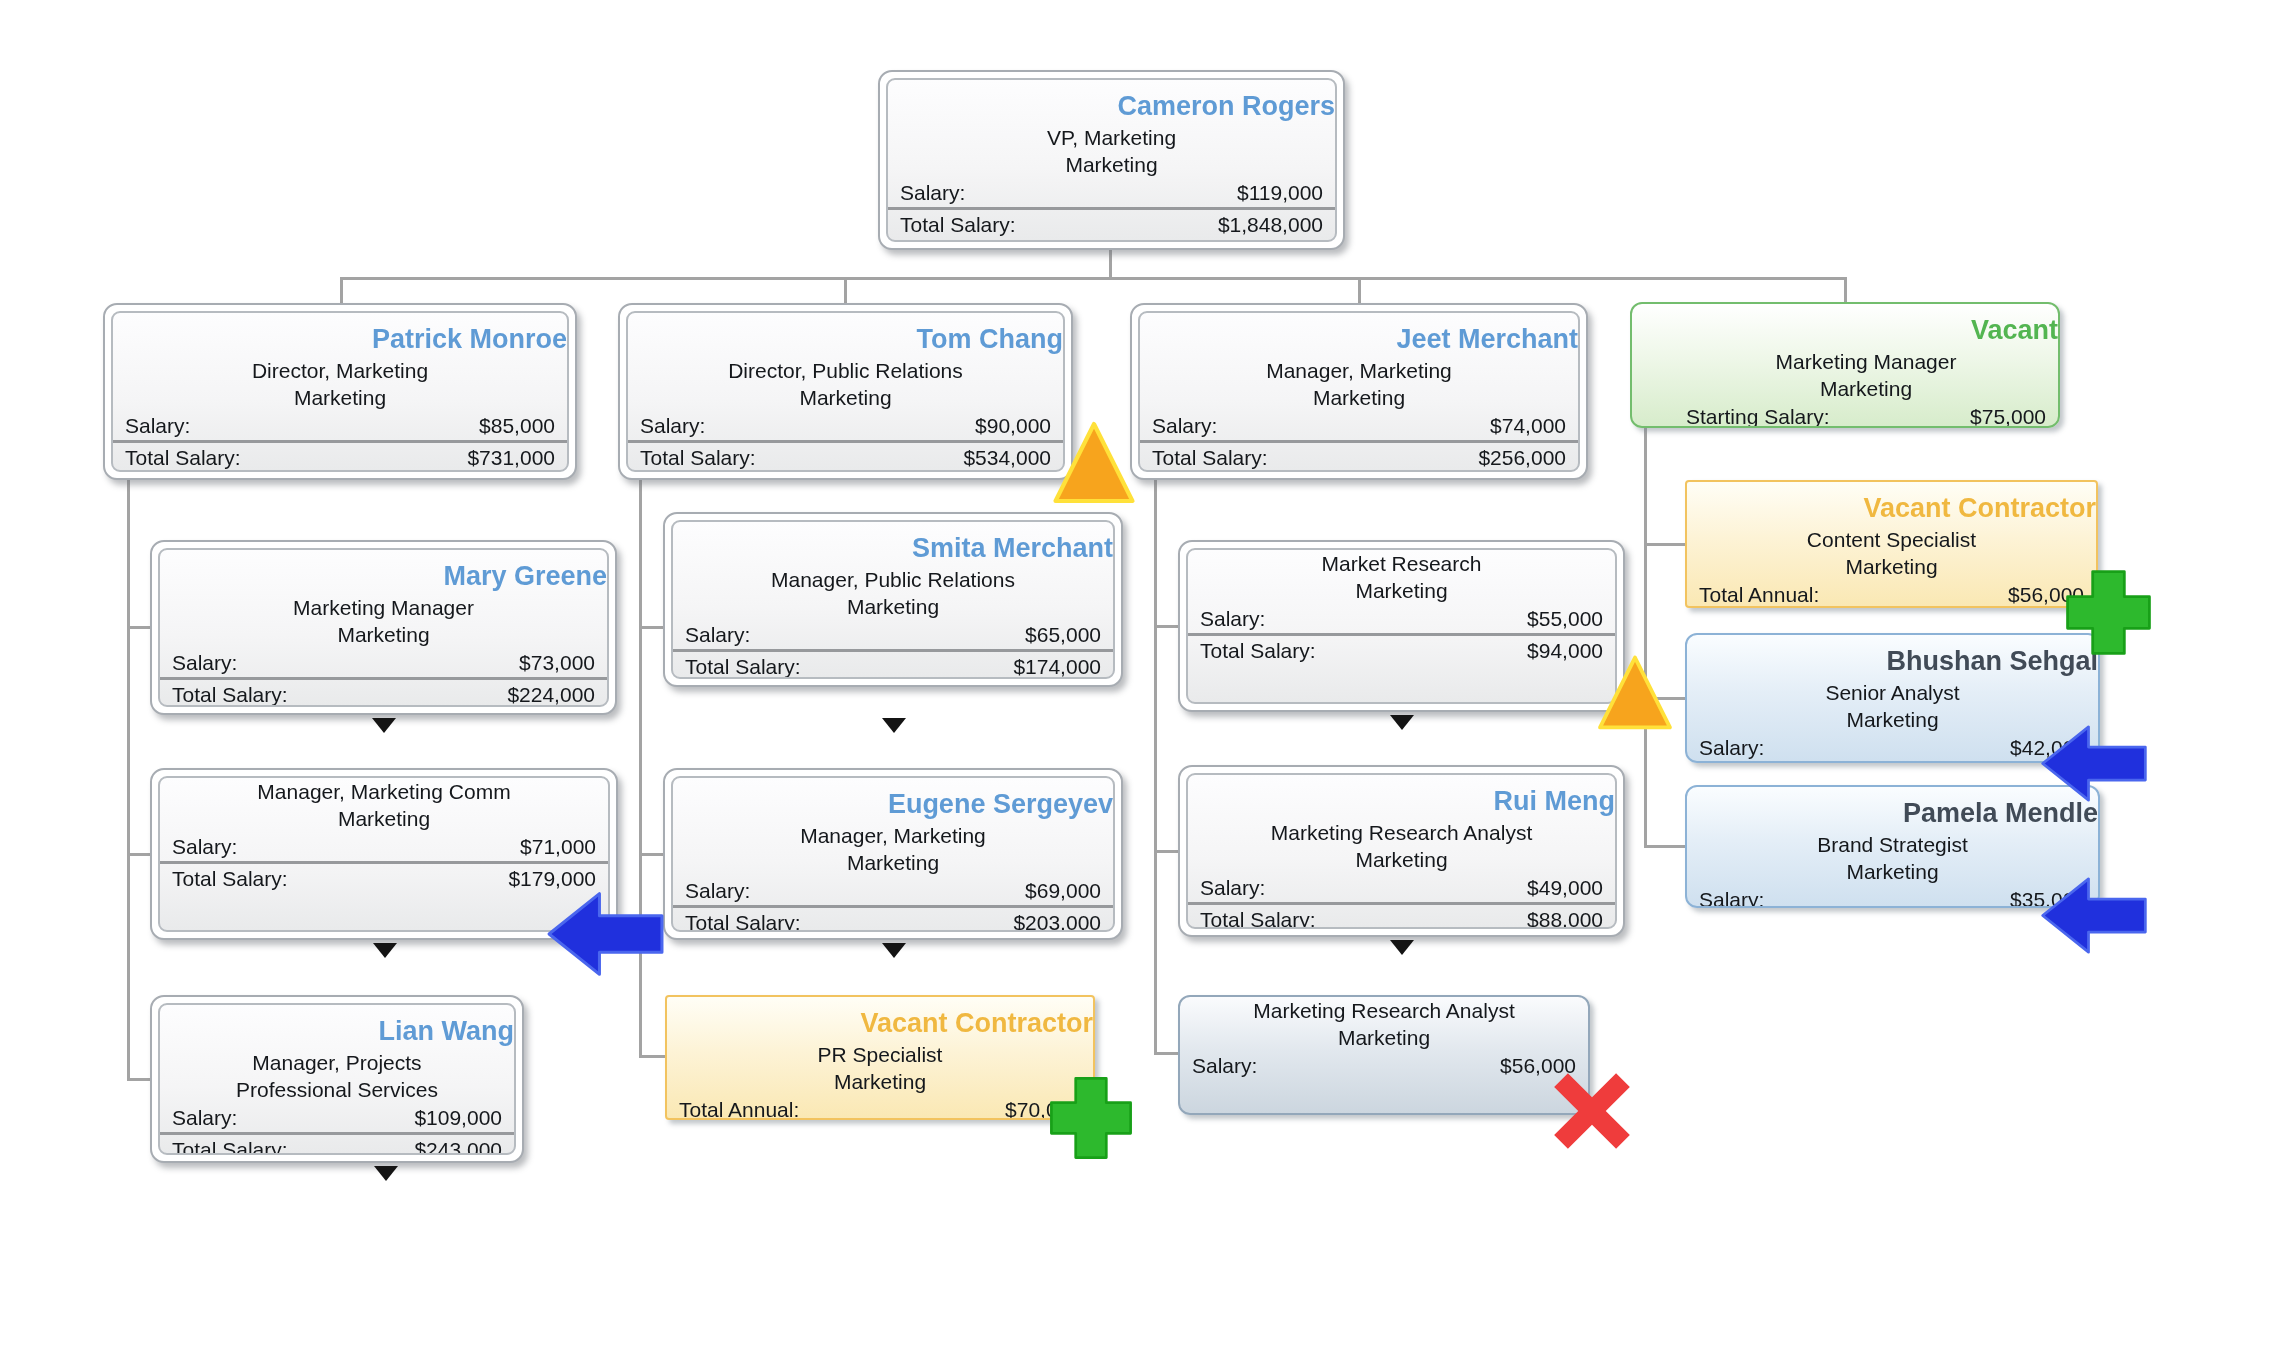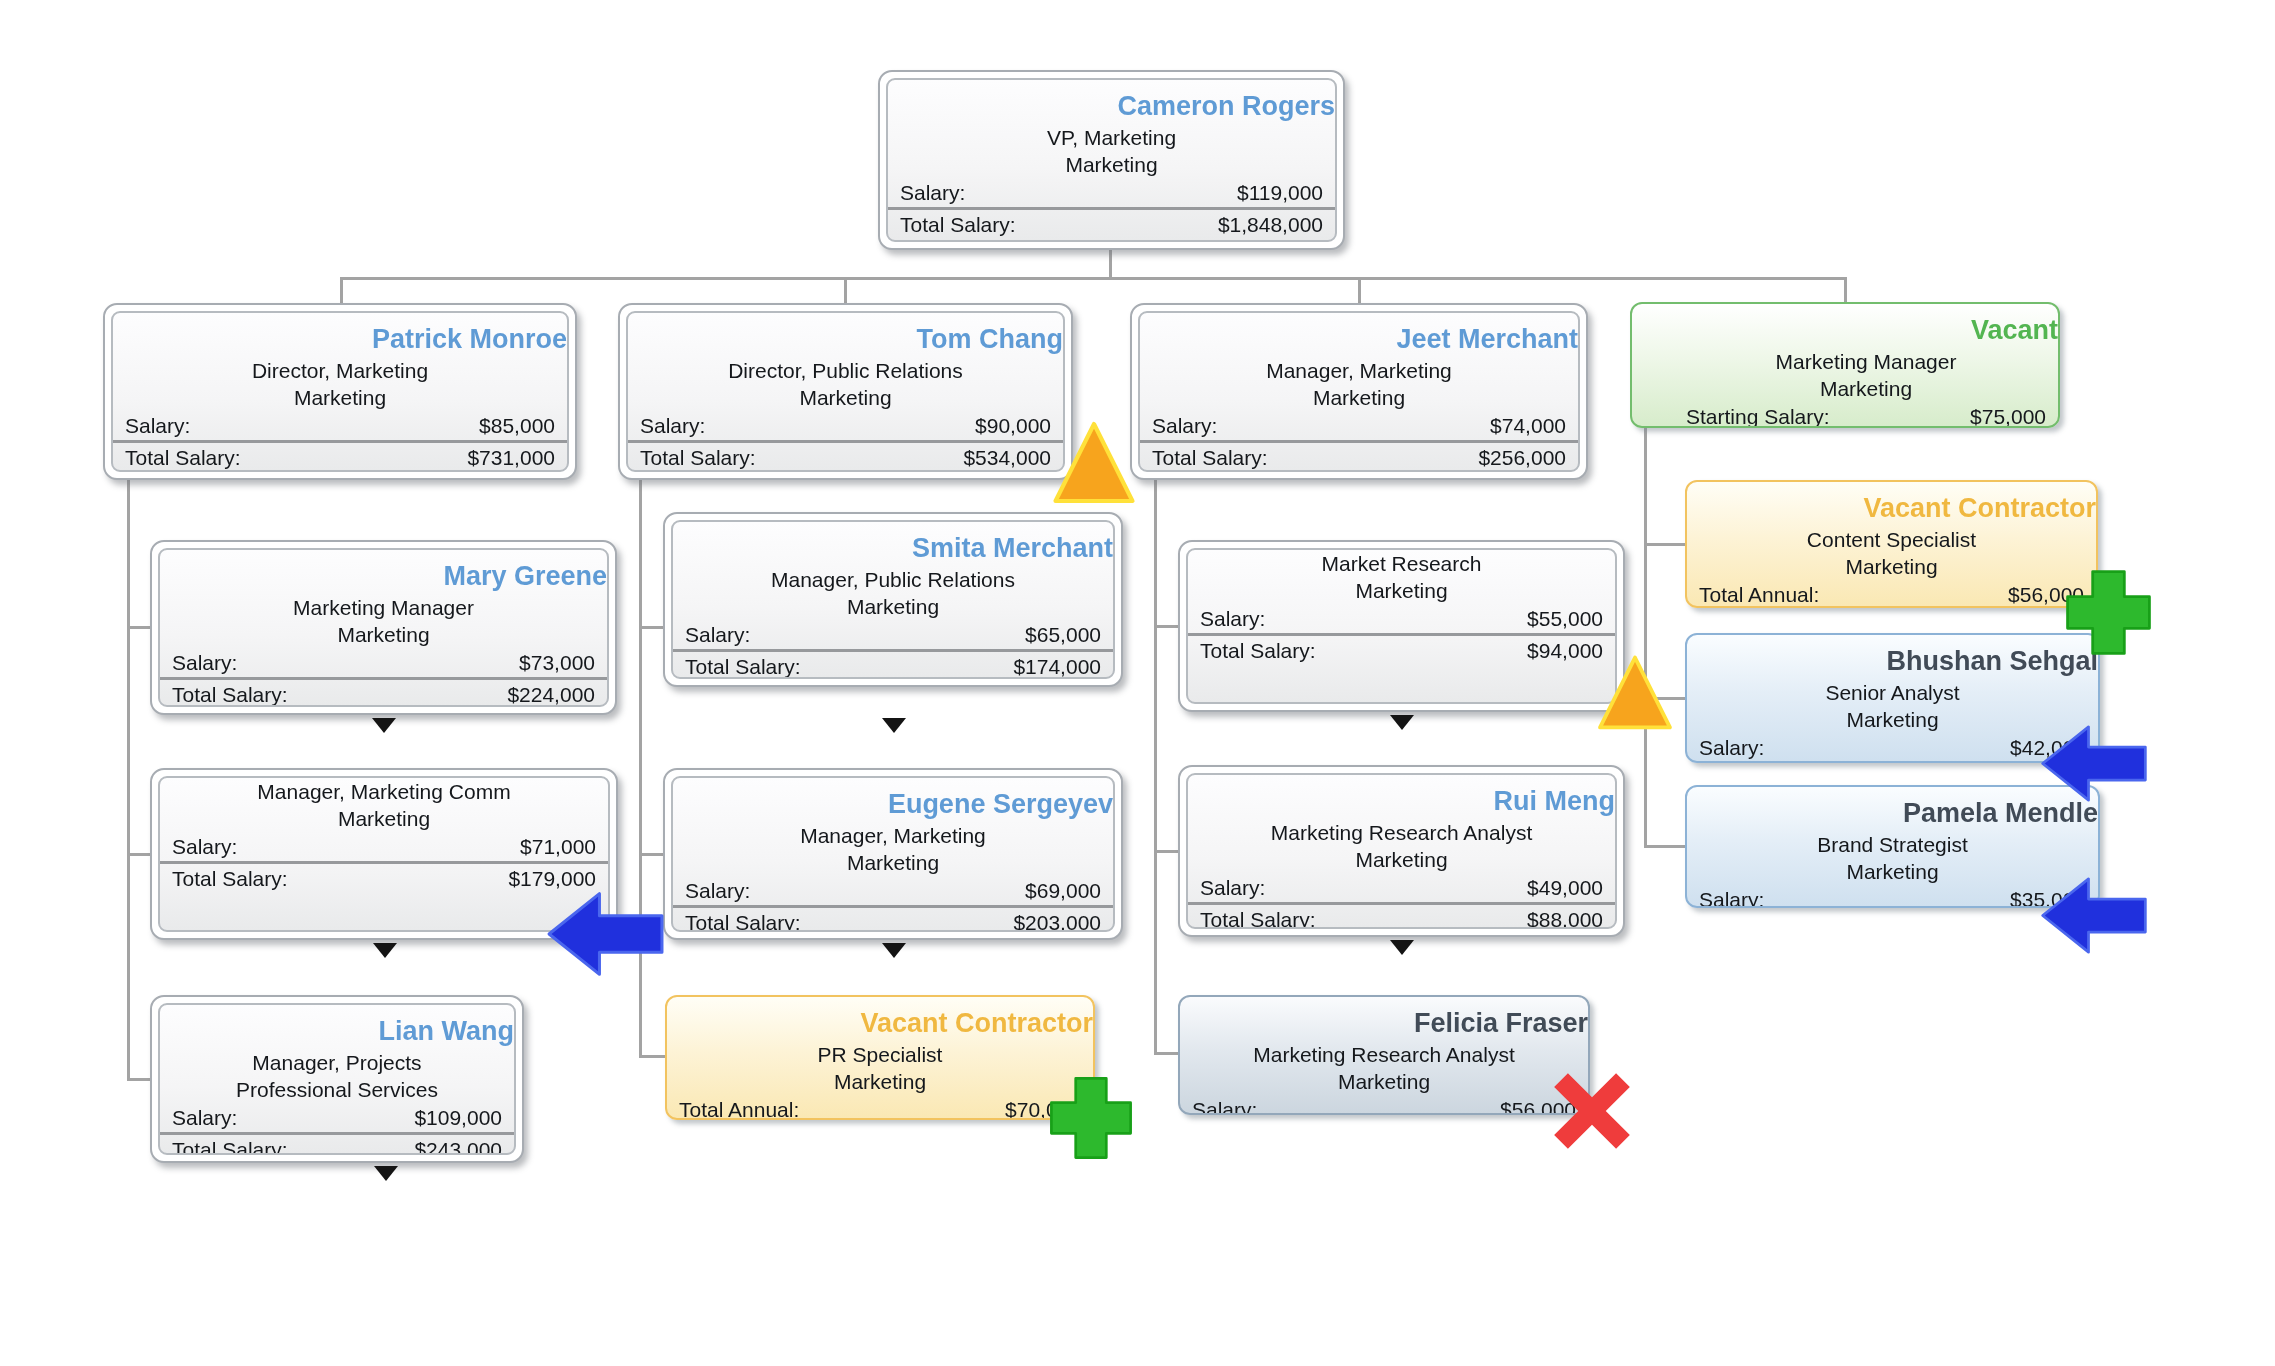--- a/index.html
+++ b/index.html
@@ -17,21 +17,21 @@
   
   .std{background:#ffffff;border:2px solid #a7acb2;padding:6px;
        box-shadow:4px 5px 6px rgba(110,115,122,.48);}
   .std .inner{border:2px solid #b6bbc0;
        background:linear-gradient(180deg,#fdfdfe 0%,#f5f5f6 55%,#e9eaeb 100%);}
 
   
   .green{background:linear-gradient(180deg,#ffffff 0%,#eef7e8 45%,#d7eccb 100%);
          border:2px solid #73bd6d;border-radius:12px;box-shadow:4px 4px 5px rgba(120,130,140,.45);}
   .gold{background:linear-gradient(180deg,#fffef6 0%,#fdf3d6 45%,#fae8b4 100%);
-        border:2px solid #f2c35f;border-radius:12px;box-shadow:4px 4px 5px rgba(120,130,140,.45);}
+        border:2px solid #f2c35f;border-radius:4px;box-shadow:4px 4px 5px rgba(120,130,140,.45);}
   .blue{background:linear-gradient(180deg,#fafdff 0%,#e4eef7 45%,#cfe0ef 100%);
         border:2px solid #8cb2d6;border-radius:12px;box-shadow:4px 4px 5px rgba(120,130,140,.45);}
   .bluegray{background:linear-gradient(180deg,#fafbfd 0%,#e2e8ee 45%,#ccd6df 100%);
         border:2px solid #93a7ba;border-radius:12px;box-shadow:4px 4px 5px rgba(120,130,140,.45);}
 
   .nm{text-align:right;font-weight:bold;font-size:27px;line-height:36px;margin-top:8px;color:#5f9bd5;}
   .green .nm{color:#53b551;}
   .gold .nm{color:#f0b840;}
   .blue .nm,.bluegray .nm{color:#414b57;}
   .ti,.dp{text-align:center;font-size:21px;line-height:27px;color:#15181c;}
@@ -339,21 +339,20 @@
       <div class="dp">Marketing</div>
       <div class="rw">
           <span>Total Annual:</span>
           <span>$70,000</span>
         </div>
     </div>
   </div>
 
   <div class="node bluegray n-felicia">
     <div class="inner">
-      <div class="nm">Felicia Fraser</div>
       <div class="ti">Marketing Research Analyst</div>
       <div class="dp">Marketing</div>
       <div class="rw">
           <span>Salary:</span>
           <span>$56,000</span>
         </div>
     </div>
   </div>
 
   <div class="col-tri" style="left:372px;top:718px"></div>

